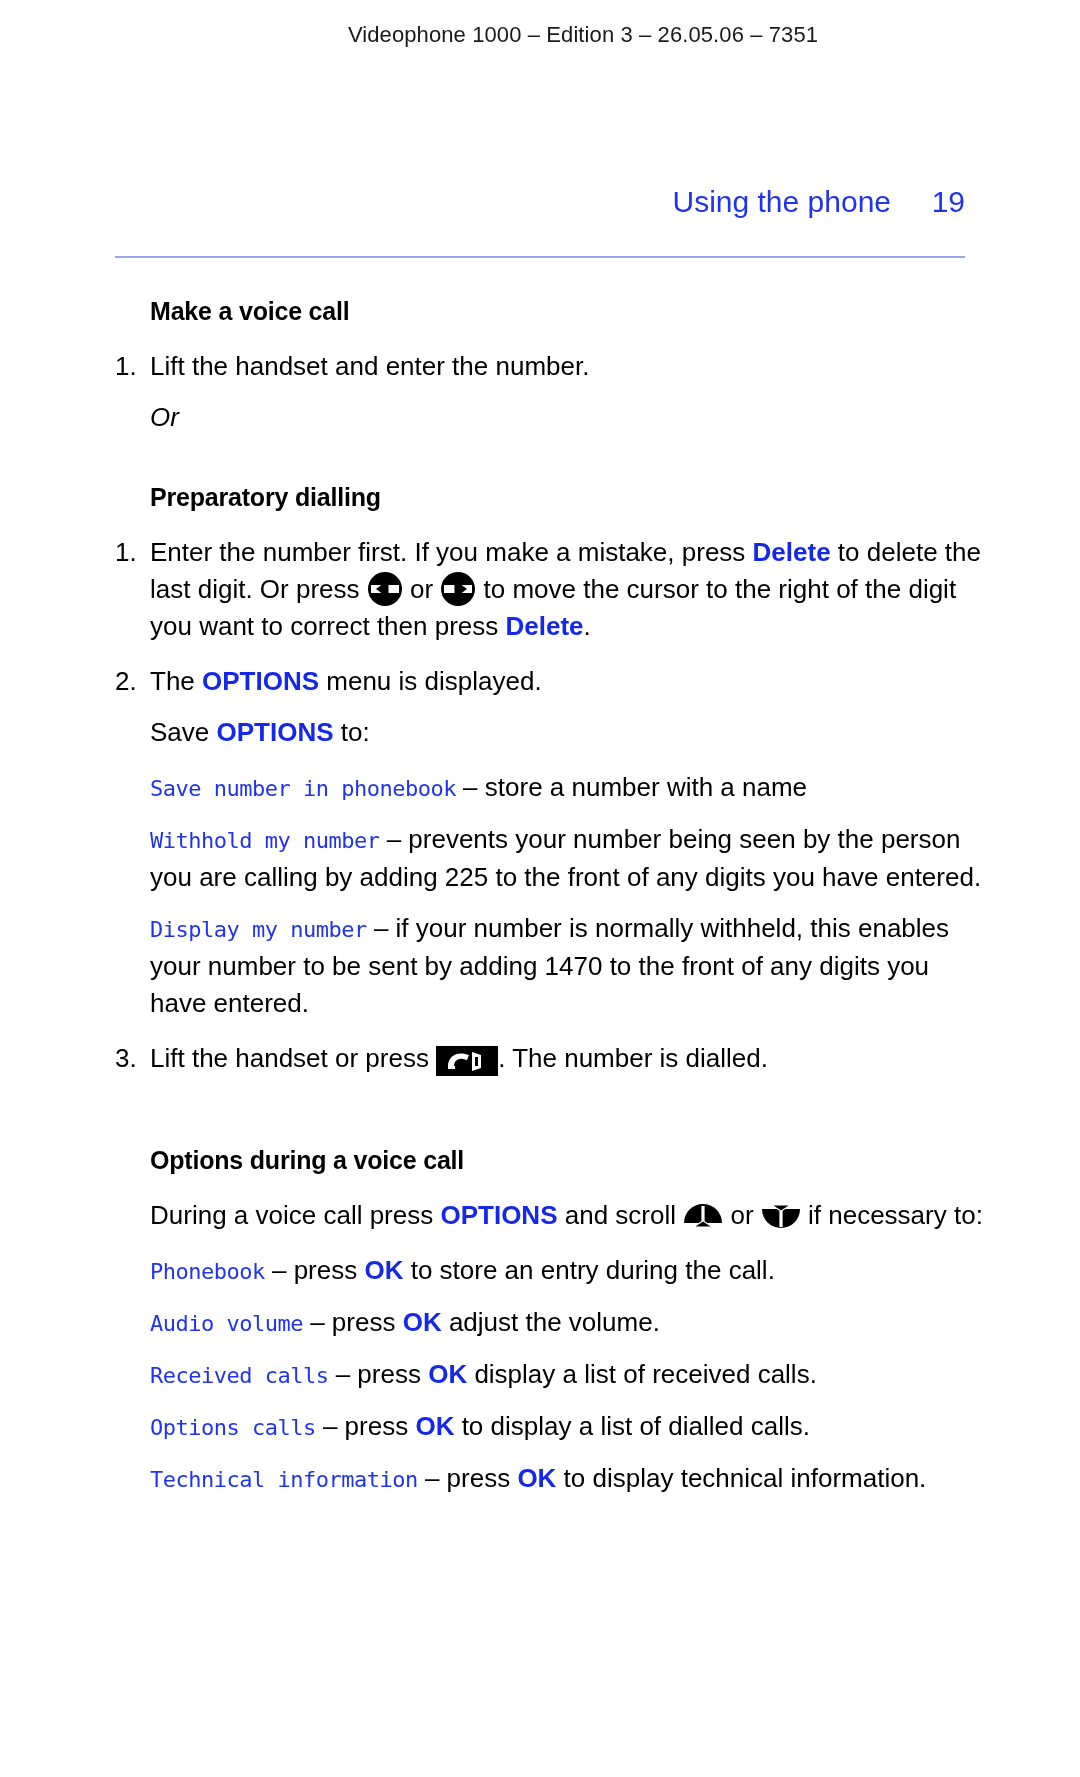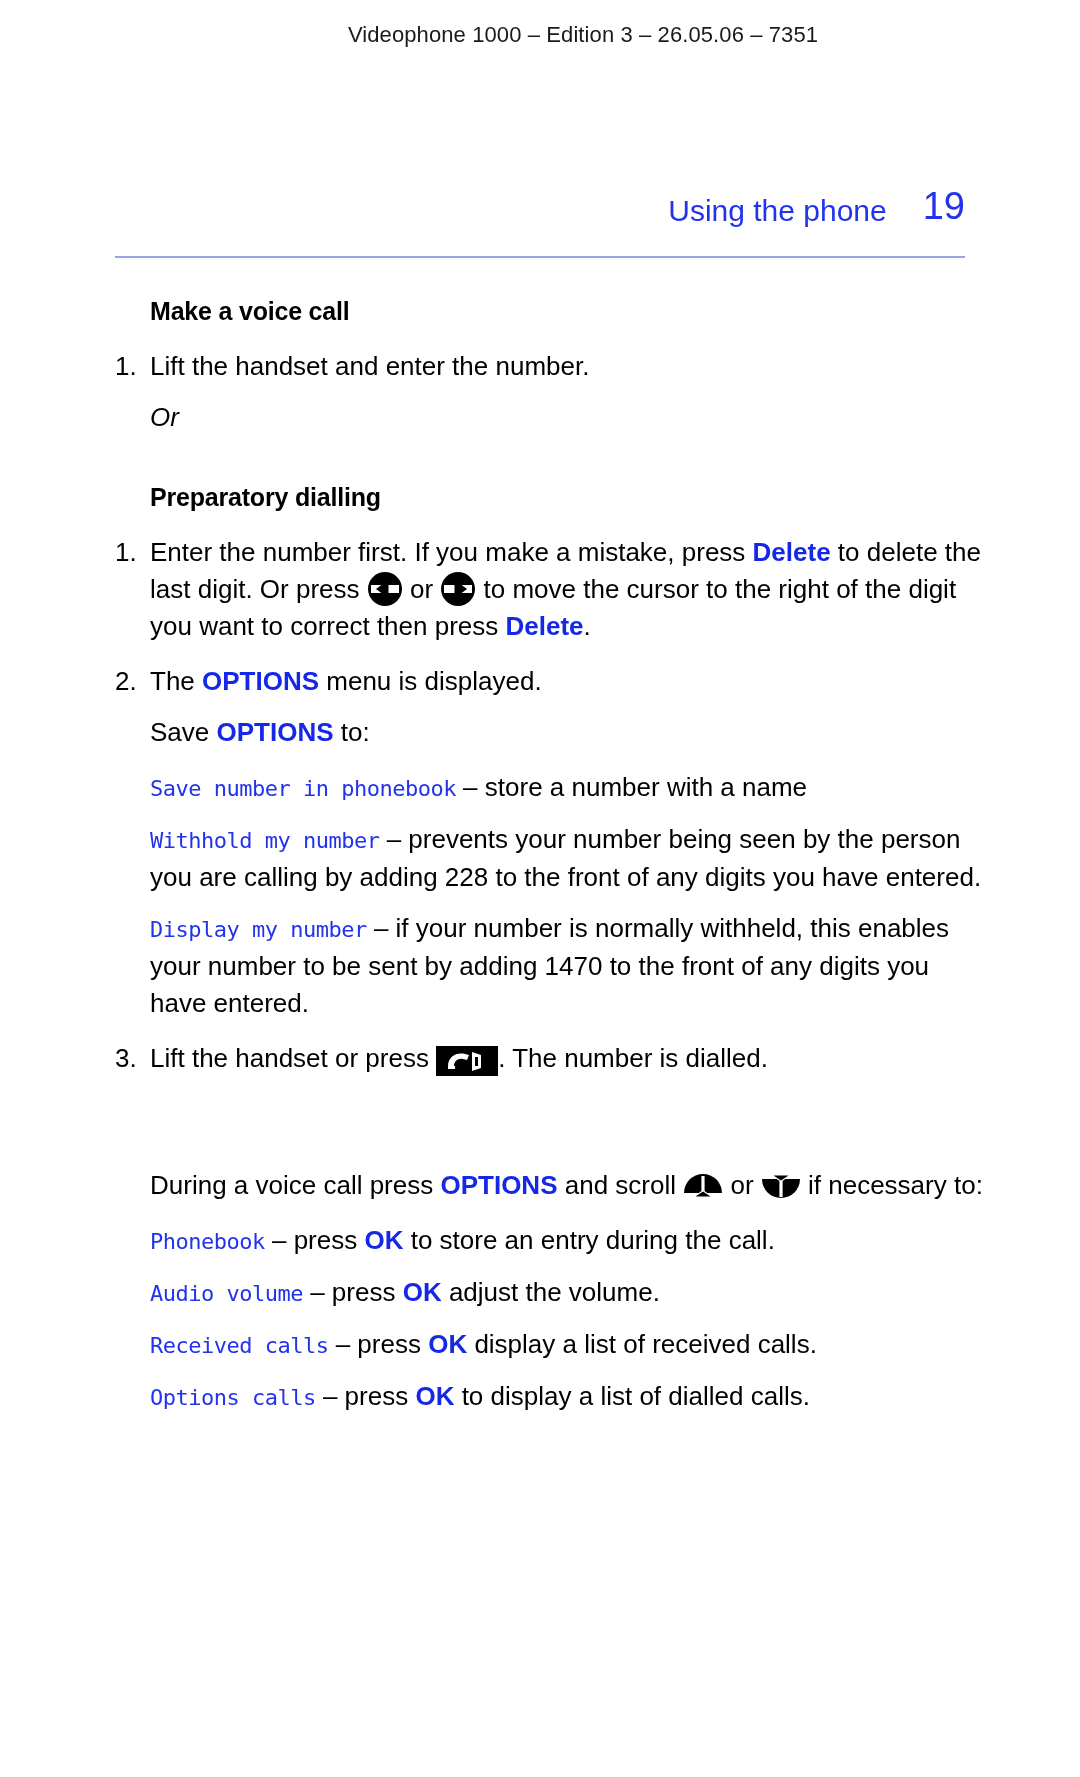--- a/index.html
+++ b/index.html
@@ -45,21 +45,21 @@
     display: flex;
     justify-content: flex-end;
     align-items: flex-end;
     color: #2233ee;
   }
   .chapter-title {
     font-size: 30px;
     font-weight: 400;
   }
   .page-number {
-    font-size: 38px;
+    font-size: 30px;
     font-weight: 400;
     margin-left: 36px;
     min-width: 38px;
     text-align: right;
   }
   .header-rule {
     position: absolute;
     top: 256px;
     left: 115px;
     width: 850px;
@@ -201,21 +201,21 @@
 
     <div class="sp-18"></div>
 
     <div class="indent">
       <span class="lcd">Save number in phonebook</span><span> – store a number with a name</span>
     </div>
 
     <div class="sp-14"></div>
 
     <div class="indent">
-      <span class="lcd">Withhold my number</span><span> – prevents your number being seen by the person you are calling by adding 228 to the front of any digits you have entered.</span>
+      <span class="lcd">Withhold my number</span><span> – prevents your number being seen by the person you are calling by adding 225 to the front of any digits you have entered.</span>
     </div>
 
     <div class="sp-14"></div>
 
     <div class="indent">
       <span class="lcd">Display my number</span><span> – if your number is normally withheld, this enables your number to be sent by adding 1470 to the front of any digits you have entered.</span>
     </div>
 
     <div class="sp-18"></div>
 
@@ -226,20 +226,21 @@
             <path d="M12 20 C12 11, 20 6, 29 8 L33 9 L31 14 L27 13 C22 12, 18 15, 18 20 Z" fill="#fff"></path>
             <path d="M12 20 L12 23 L19 23 L19 20 Z" fill="#fff"></path>
             <path d="M36 6 L45 9 L45 22 L36 25 Z" fill="#fff"></path>
             <path d="M39 11 L42 11 L42 20 L39 20 Z" fill="#000"></path>
           </svg></span><span>. The number is dialled.</span>
     </div>
 
     <div class="sp-46"></div>
     <div class="sp-22"></div>
 
+    <h2 class="sect">Options during a voice call</h2>
     <div class="sp-22"></div>
 
     <div class="indent">
       <span>During a voice call press </span><span class="kw">OPTIONS</span><span> and scroll </span><span class="keyicon"><svg width="40" height="30" viewBox="0 0 40 30">
             <path d="M20 1 A19 19 0 0 1 39 20 L1 20 A19 19 0 0 1 20 1 Z" fill="#000"></path>
             <path d="M18.4 3 L21.6 3 L21.6 18 L18.4 18 Z" fill="#fff"></path>
             <path d="M20 17 L30 24 L10 24 Z" fill="#fff"></path>
             <path d="M20 18.5 L27.5 23.5 L12.5 23.5 Z" fill="#000"></path>
           </svg></span><span> or </span><span class="keyicon"><svg width="40" height="30" viewBox="0 0 40 30">
             <path d="M1 6 L39 6 A19 19 0 0 1 1 6 Z" fill="#000"></path>
@@ -268,15 +269,18 @@
     </div>
 
     <div class="sp-14"></div>
 
     <div class="indent">
       <span class="lcd">Options calls</span><span> – press </span><span class="kw">OK</span><span> to display a list of dialled calls.</span>
     </div>
 
     <div class="sp-14"></div>
 
+    <div class="indent">
+      <span class="lcd">Technical information</span><span> – press </span><span class="kw">OK</span><span> to display technical information.</span>
+    </div>
 
   </div>
 </div>
 
 </body></html>

